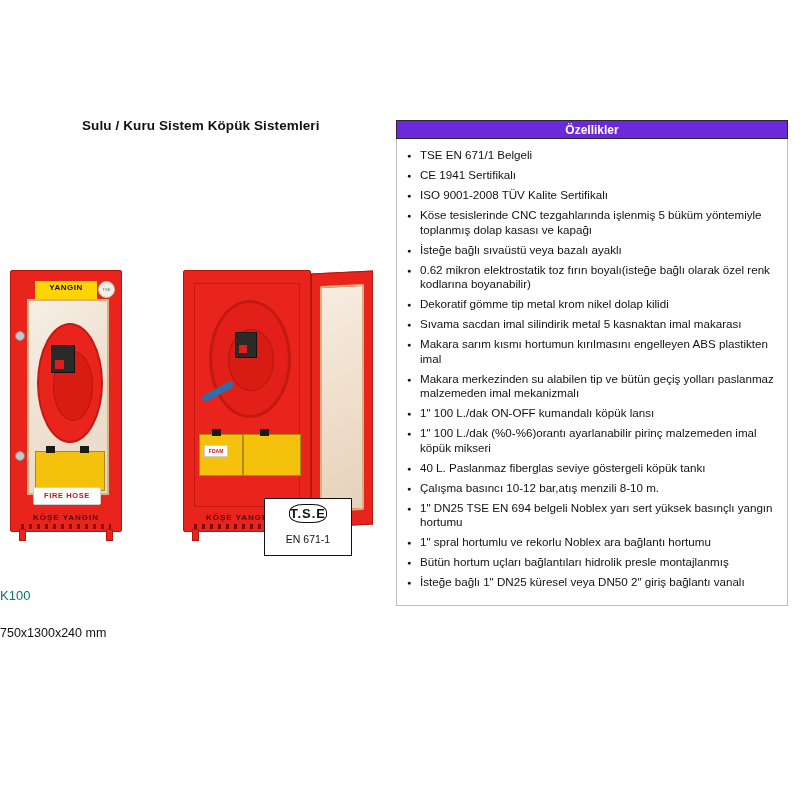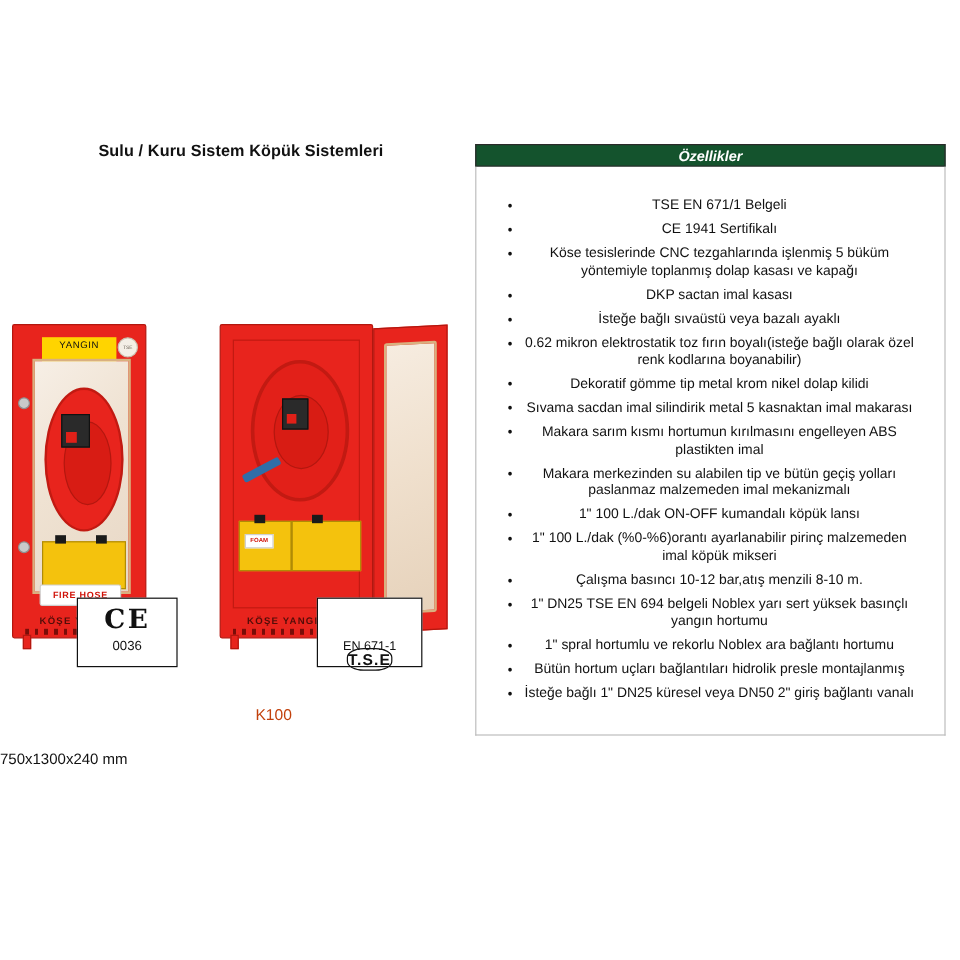--- a/index.html
+++ b/index.html
@@ -139,21 +139,21 @@
   }
   .label-yangin {
     position: absolute;
     left: 24px;
     top: 10px;
     width: 62px;
     height: 29px;
     background: #ffd400;
     color: #111;
     font-size: 8px;
-    font-weight: normal;
+    font-weight: bold;
     text-align: center;
     line-height: 13px;
     letter-spacing: 0.5px;
   }
   .badge-round {
     position: absolute;
     right: 6px;
     top: 10px;
     width: 15px;
     height: 15px;
@@ -402,81 +402,76 @@
     text-align: center;
     font-size: 13px;
     font-weight: bold;
     letter-spacing: 1px;
   }
   .tse-logo span.hex {
     display: inline-block;
     padding: 1px 0;
     border: 1.5px solid #111;
     border-radius: 14px/8px;
-    margin-top: 36px;
   }
   .tse-num {
     position: absolute;
     left: 0;
     top: 34px;
     width: 86px;
     text-align: center;
     font-size: 10.5px;
   }
   .model-code {
     position: absolute;
     left: 0;
     top: 470px;
     width: 390px;
-    text-align: center;
     font-size: 13px;
-    color: #c2410c;
-    margin-left: 33px;
+    color: #0f766e;
   }
   .model-dims {
     position: absolute;
     left: 0;
     top: 508px;
     width: 390px;
     text-align: left;
     font-size: 12.5px;
     color: #111;
   }
 
   
   .spec-panel {
     position: absolute;
     left: 396px;
     top: 120px;
     width: 392px;
   }
   .spec-header {
     height: 19px;
-    background: #14532d;
+    background: #6d28d9;
     color: #ffffff;
     font-size: 12px;
     font-weight: bold;
     text-align: center;
     line-height: 19px;
     border: 1px solid #2a2a2a;
     box-sizing: border-box;
-    font-style: italic;
   }
   .spec-body {
     border: 1px solid #bdbdbd;
     border-top: none;
     padding: 9px 8px 10px 10px;
     box-sizing: border-box;
     background: #fff;
   }
   ul.spec-list {
     list-style: none;
-    margin: 16px;
+    margin: 0;
     padding: 0;
-    text-align: center;
   }
   ul.spec-list li {
     position: relative;
     padding-left: 13px;
     margin-bottom: 5.5px;
     font-size: 11.6px;
     line-height: 14.5px;
     color: #111;
   }
   ul.spec-list li:before {
@@ -537,50 +532,47 @@
         <div class="foot" style="left:8px;"></div>
         <div class="foot" style="right:8px;"></div>
       </div>
 
       <div class="door-open">
         <div class="pane"></div>
       </div>
     </div>
 
     <div class="certs">
-      <div class="ce-box">
-        <div class="ce-mark">CE</div>
-        <div class="ce-num">0036</div>
-      </div>
       <div class="tse-box">
         <div class="tse-logo"><span class="hex">T.S.E</span></div>
         <div class="tse-num">EN 671-1</div>
       </div>
     </div>
 
     <div class="model-code">K100</div>
     <div class="model-dims">750x1300x240 mm</div>
   </div>
 
   <div class="spec-panel">
     <div class="spec-header">Özellikler</div>
     <div class="spec-body">
       <ul class="spec-list">
         <li>TSE EN  671/1 Belgeli</li>
         <li>CE 1941 Sertifikalı</li>
+        <li>ISO 9001-2008 TÜV Kalite Sertifikalı</li>
         <li>Köse tesislerinde CNC tezgahlarında işlenmiş 5 büküm yöntemiyle toplanmış dolap kasası ve kapağı</li>
-        <li>DKP sactan imal kasası</li>
         <li>İsteğe bağlı sıvaüstü veya bazalı ayaklı</li>
         <li>0.62 mikron  elektrostatik toz fırın boyalı(isteğe bağlı olarak özel renk kodlarına boyanabilir)</li>
         <li>Dekoratif gömme tip metal krom nikel dolap kilidi</li>
         <li>Sıvama sacdan imal silindirik metal 5 kasnaktan imal makarası</li>
         <li>Makara sarım kısmı hortumun kırılmasını engelleyen ABS plastikten imal</li>
         <li>Makara merkezinden su alabilen tip ve bütün geçiş yolları paslanmaz malzemeden imal mekanizmalı</li>
         <li>1" 100 L./dak ON-OFF kumandalı köpük lansı</li>
         <li>1" 100 L./dak (%0-%6)orantı ayarlanabilir pirinç malzemeden imal köpük mikseri</li>
+        <li>40 L. Paslanmaz fiberglas seviye göstergeli köpük tankı</li>
         <li>Çalışma basıncı 10-12 bar,atış menzili 8-10 m.</li>
         <li>1" DN25 TSE EN 694 belgeli Noblex yarı sert yüksek basınçlı yangın hortumu</li>
         <li>1" spral hortumlu ve rekorlu Noblex ara bağlantı hortumu</li>
         <li>Bütün hortum uçları bağlantıları hidrolik presle montajlanmış</li>
         <li>İsteğe bağlı 1" DN25 küresel veya DN50 2" giriş bağlantı vanalı</li>
       </ul>
     </div>
   </div>
 
 </div>

